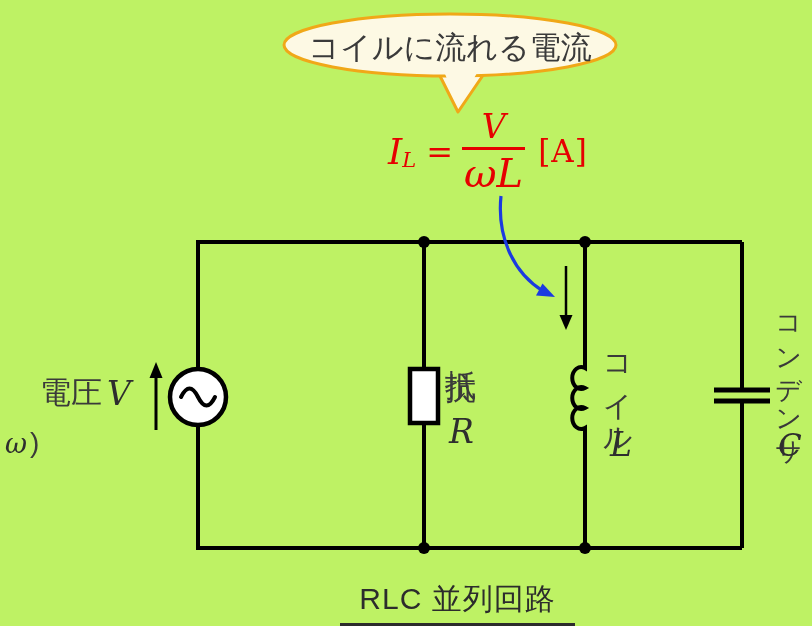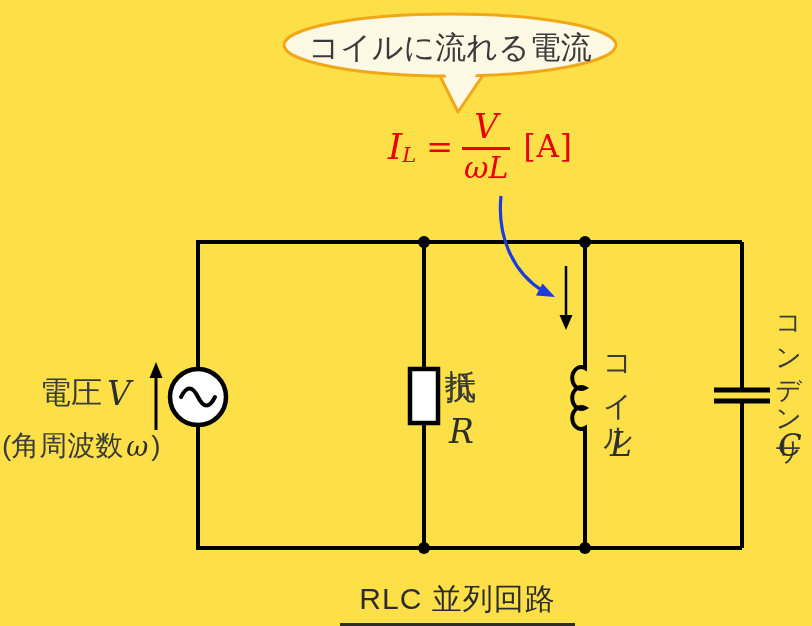--- a/index.html
+++ b/index.html
@@ -1,33 +1,33 @@
 <!DOCTYPE html>
 <html><head>
 <meta charset="utf-8">
 <style>
   html,body{margin:0;padding:0;background:#ffffff;}
   .stage{
-    position:relative;width:812px;height:626px;background:#fde047;overflow:hidden;
+    position:relative;width:812px;height:626px;background:#bef264;overflow:hidden;
     font-family:"Liberation Sans","DejaVu Sans",sans-serif;
   }
   .stage svg{position:absolute;left:0;top:0;}
   .txt{position:absolute;color:#3a3a3a;white-space:nowrap;}
   .ital{font-family:"DejaVu Serif","Liberation Serif",serif;font-style:italic;}
   
   .bubble-text{left:285px;top:27px;width:330px;text-align:center;font-size:31px;color:#3a3a3a;}
   
   .formula{position:absolute;left:388px;top:110px;display:flex;align-items:center;color:#e60000;}
   .f-var{font-size:36px;line-height:1;}
   .f-sub{font-size:21px;line-height:1;transform:translateY(9px);}
   .f-eq{font-size:32px;line-height:1;margin:0 9px 0 10px;font-family:"DejaVu Serif","Liberation Serif",serif;}
   .frac{display:flex;flex-direction:column;align-items:center;}
   .f-num{font-size:33px;line-height:1.05;padding:0 6px;}
   .f-bar{height:3px;background:#e60000;align-self:stretch;margin:2px 0;}
-  .f-den{font-size:30px;line-height:1.05;padding:0 2px;font-style:italic;}
+  .f-den{font-size:40px;line-height:1.05;padding:0 2px;font-style:italic;}
   .f-unit{font-size:31px;line-height:1;margin-left:13px;font-family:"DejaVu Serif","Liberation Serif",serif;letter-spacing:1px;}
   
   .v-label{left:40px;top:372px;font-size:31px;display:flex;align-items:center;justify-content:space-between;}
   .v-label .ital{font-size:33px;margin-left:5px;color:#2e2e2e;}
   .w-label{left:2px;top:427px;font-size:28px;display:flex;align-items:center;}
   .w-label .ital{font-size:27px;margin:0 3px;color:#2e2e2e;}
   
   .vlabel{position:absolute;writing-mode:vertical-rl;text-orientation:upright;color:#3a3a3a;line-height:1;}
   .res-name{left:445px;top:345px;font-size:31px;letter-spacing:3px;}
   .res-sym{left:449px;top:412px;font-size:33px;color:#2e2e2e;}
@@ -95,21 +95,20 @@
       <span class="f-den ital">ωL</span>
     </span>
     <span class="f-unit">[A]</span>
   </div>
 
   <div class="txt v-label">
     <span>電圧</span>
     <span class="ital">V</span>
   </div>
   <div class="txt w-label">
-    <span>(角周波数</span>
     <span class="ital">ω</span>
     <span>)</span>
   </div>
 
   <div class="vlabel res-name">抵抗</div>
   <div class="txt ital res-sym">R</div>
 
   <div class="vlabel coil-name">コイル</div>
   <div class="txt ital coil-sym">L</div>
 

